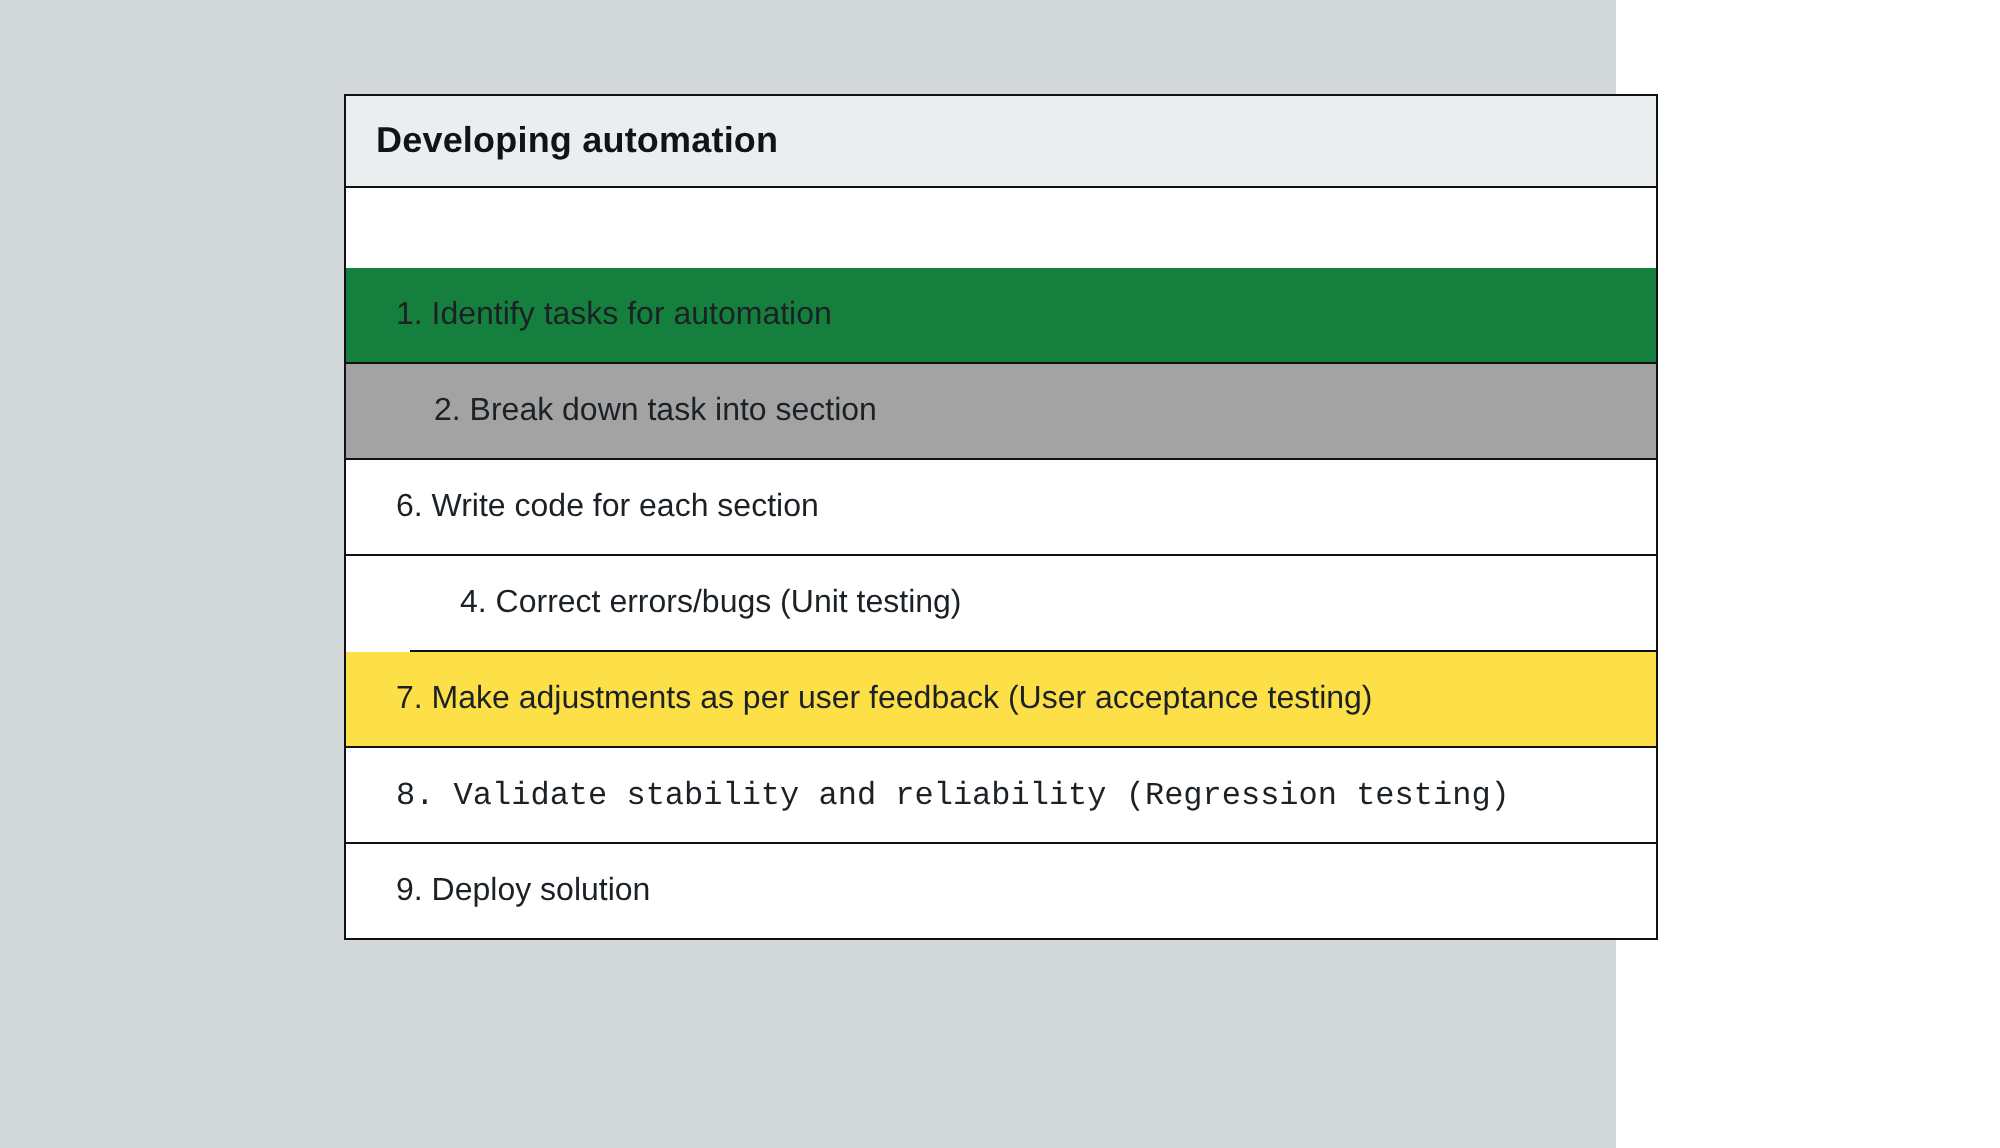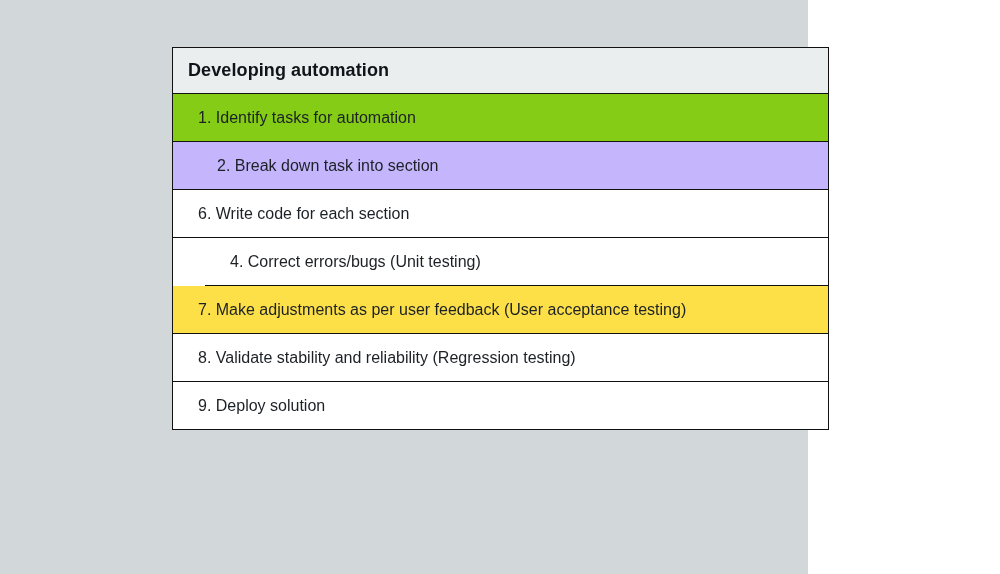--- a/index.html
+++ b/index.html
@@ -50,21 +50,21 @@
     height: 47px;
     text-align: right;
   }
 </style>
 </head>
 <body>
 
 <div class="canvas" style="background: rgb(210, 215, 218);">
   <div class="steps-table">
     <div class="table-header" style="background: rgb(235, 238, 239);">Developing automation</div>
-    <div class="table-row" style="background: #84cc16;">1. Identify tasks for automation</div>
-    <div class="table-row" style="background: #c4b5fd; padding-left: 44px;">2. Break down task into section</div>
+    <div class="table-row" style="background: #15803d; margin-top: 40px;">1. Identify tasks for automation</div>
+    <div class="table-row" style="background: #a3a3a3; padding-left: 44px;">2. Break down task into section</div>
     <div class="table-row" style="background: rgb(255, 255, 255);">6. Write code for each section</div>
     <div class="table-row" style="background: rgb(255, 255, 255); margin-left: 32px;">4. Correct errors/bugs (Unit testing)</div>
     <div class="table-row" style="background: #fde047;">7. Make adjustments as per user feedback (User acceptance testing)</div>
-    <div class="table-row" style="background: rgb(255, 255, 255);">8. Validate stability and reliability (Regression testing)</div>
+    <div class="table-row" style="background: rgb(255, 255, 255); font-family: Liberation Mono, monospace;">8. Validate stability and reliability (Regression testing)</div>
     <div class="table-row" style="background: rgb(255, 255, 255);">9. Deploy solution</div>
   </div>
 </div>
 
 </body></html>

